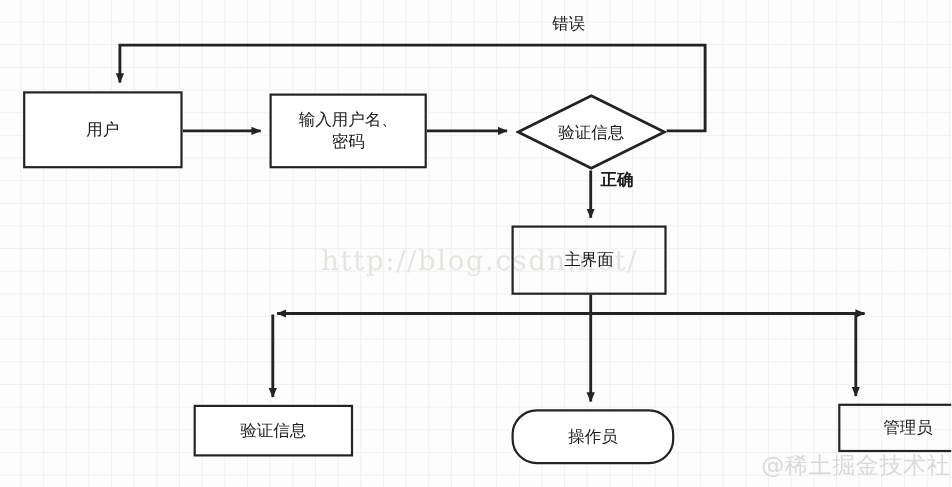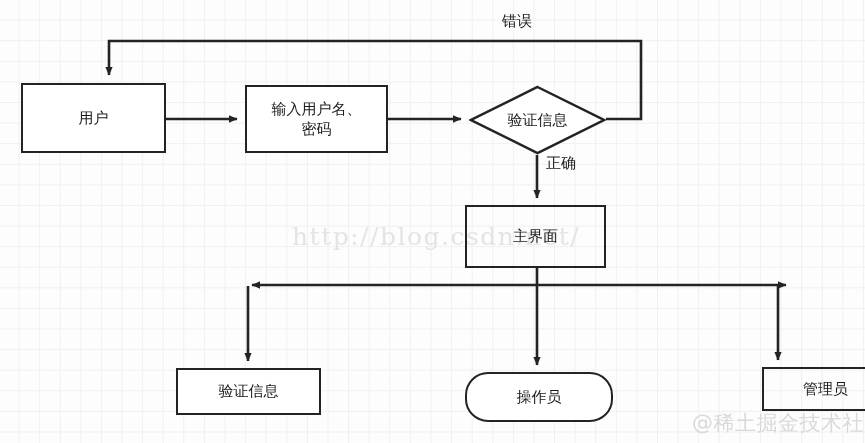--- a/index.html
+++ b/index.html
@@ -137,17 +137,17 @@
 
   <div class="node" style="left:465px; top:205px; width:141px; height:63px; background:transparent;">主界面</div>
 
   <div class="node" style="left:176px; top:368px; width:145px; height:47px;">验证信息</div>
 
   <div class="node" style="left:465px; top:372px; width:148px; height:50px;border-radius:23px;">操作员</div>
 
   <div class="node" style="left:714px; top:367px; width:127px; height:44px; background:transparent;margin-left:48px;">管理员</div>
 
   <div class="edge-label" style="left:479px; top:12px;margin-left:23px;">错误</div>
-  <div class="edge-label" style="left:546px; top:154px;">正确</div>
+  <div class="edge-label" style="left:546px; top:154px;font-weight:bold;">正确</div>
 
   <div class="wm-brand">@稀土掘金技术社区</div>
 
 </div>
 
 </body></html>

